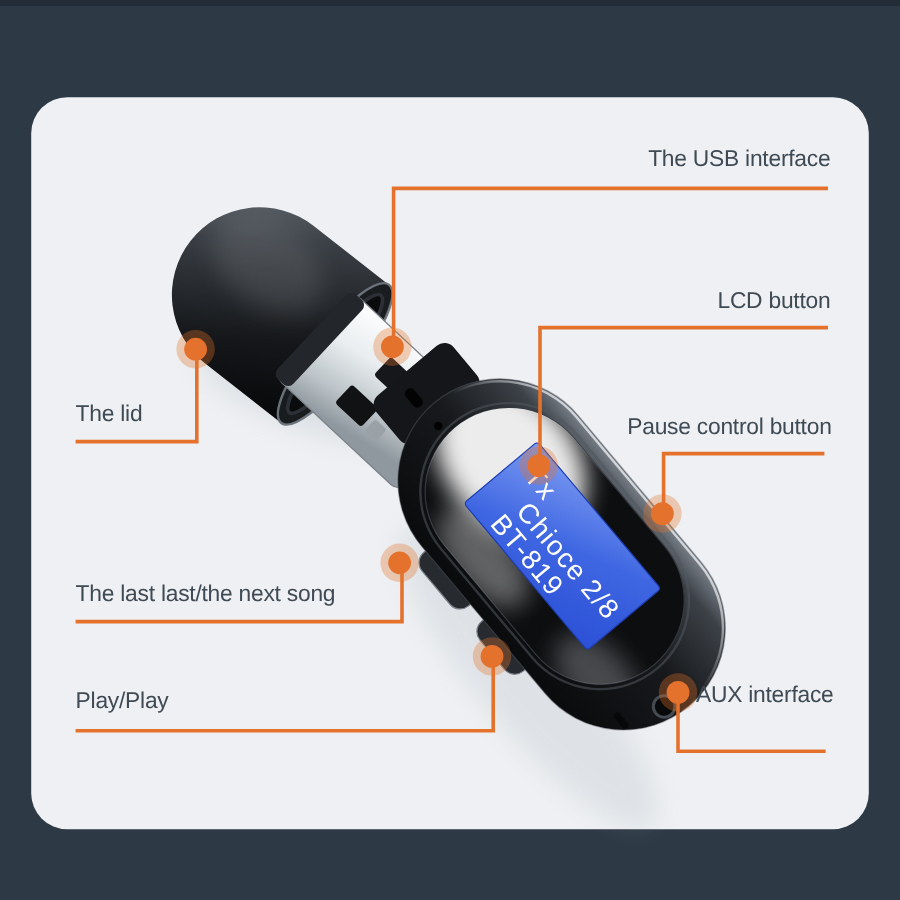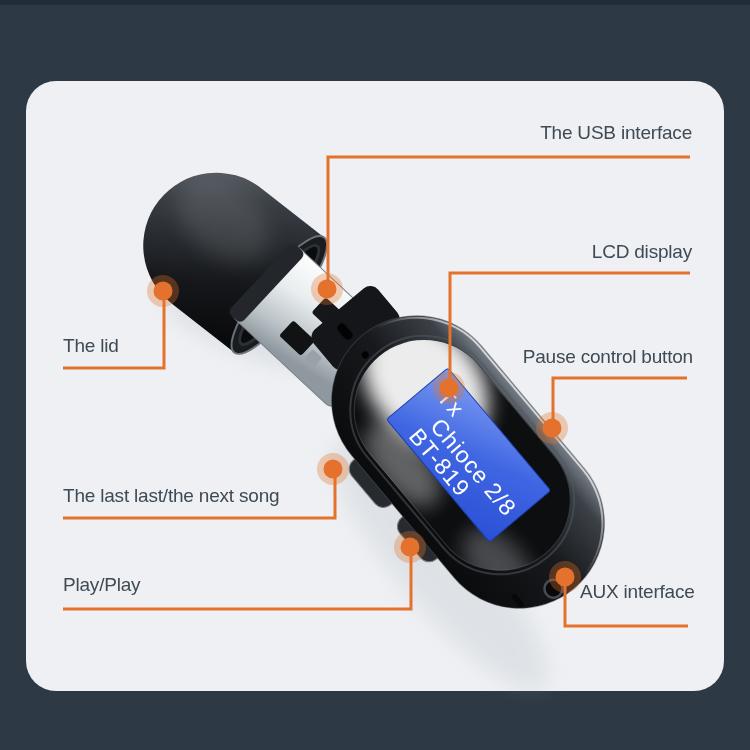--- a/index.html
+++ b/index.html
@@ -160,18 +160,18 @@
       <circle cx="410" cy="547" r="9.5" style="fill:var(--accent,#e4722c)"></circle>
     </g>
     <g>
       <circle cx="565" cy="577" r="16" style="fill:var(--accent,#e4722c)" opacity="0.33"></circle>
       <circle cx="565" cy="577" r="9.5" style="fill:var(--accent,#e4722c)"></circle>
     </g>
   </g>
 </svg>
 
 <div class="label label-right" style="top:121px; right:58px">The USB interface</div>
-<div class="label label-right" style="top:240px; right:58px">LCD display</div>
+<div class="label label-right" style="top:240px; right:58px">LCD button</div>
 <div class="label label-right" style="top:345px; right:57px">Pause control button</div>
 <div class="label" style="top:334px; left:63px">The lid</div>
 <div class="label" style="top:484px; left:63px">The last last/the next song</div>
 <div class="label" style="top:573px; left:63px">Play/Play</div>
-<div class="label" style="top:580px; left:580px">AUX interface</div>
+<div class="label" style="top:568px; left:580px">AUX interface</div>
 
 </body></html>

